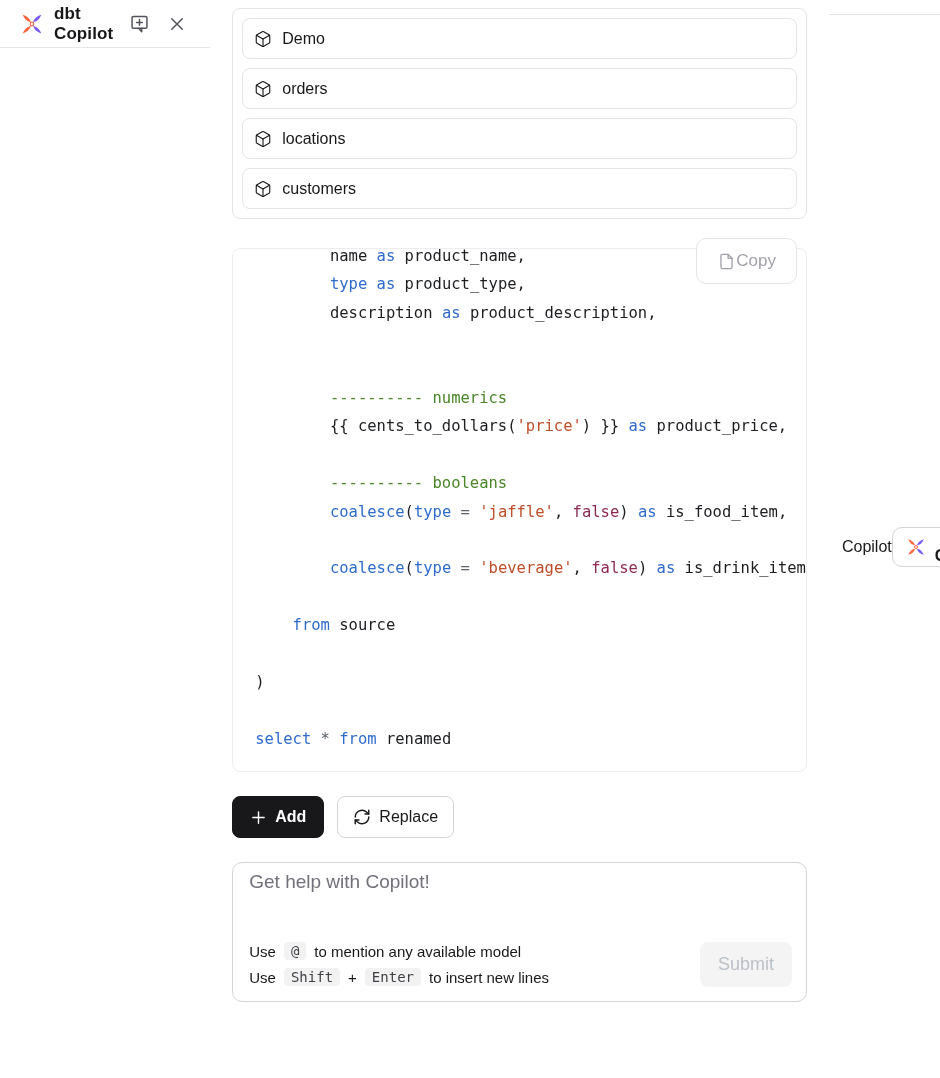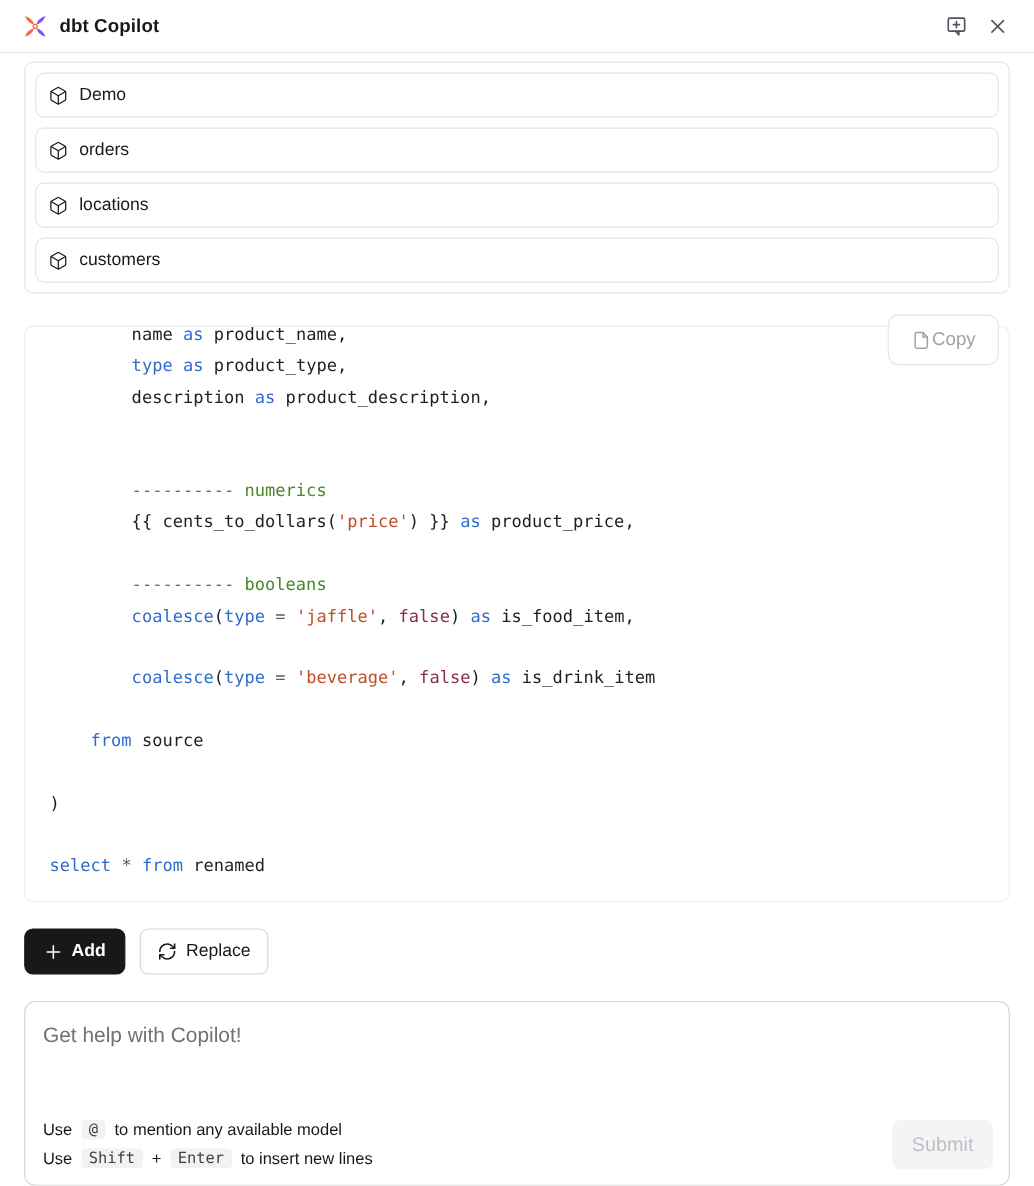--- a/index.html
+++ b/index.html
@@ -1,18 +1,18 @@
 <!DOCTYPE html>
 <html><head>
 <meta charset="utf-8">
 <style>
   * { margin:0; padding:0; box-sizing:border-box; }
   html,body { width:940px; height:1078px; background:#ffffff; overflow:hidden;
               font-family:"Liberation Sans", sans-serif; color:#18181b; }
-  .panel { display:flex; flex-direction:column; height:100%; }
+  .panel { display:flex; flex-direction:row; height:100%; }
 
   
   .header { height:48px; flex:0 0 48px; display:flex; align-items:center;
             padding:0 22px 0 20px; border-bottom:1px solid #e4e4e7; }
   .header-title { font-size:17px; font-weight:600; margin-left:10px; letter-spacing:.1px; }
   .header-spacer { flex:1; }
   .icon-btn { background:none; border:none; cursor:pointer; display:flex; align-items:center;
               justify-content:center; padding:2px; margin-left:14px; color:#52525b; }
 
   
@@ -43,22 +43,22 @@
   
   .actions { margin-top:24px; display:flex; gap:13px; }
   .btn { display:flex; align-items:center; gap:8px; border-radius:8px; font-size:16px;
          cursor:pointer; font-family:"Liberation Sans",sans-serif; }
   .btn-add { background:#18181b; color:#fff; border:1px solid #18181b; font-weight:600;
              padding:0 17px; height:42px; }
   .btn-replace { background:#fff; color:#18181b; border:1px solid #d4d4d8; font-weight:500;
                  padding:0 15px; height:42px; }
 
   
-  .composer { position:relative; margin-top:24px; height:168px; border:1px solid #d4d4d8;
-              border-radius:10px; padding:20px 16px; }
+  .composer { position:relative; margin-top:24px; height:140px; border:1px solid #d4d4d8;
+              border-radius:10px; padding:8px 16px; }
   .composer textarea { width:60%; height:34px; border:none; outline:none; resize:none;
               background:transparent; font-family:"Liberation Sans",sans-serif; font-size:19px;
               color:#18181b; }
   .composer textarea::placeholder { color:#71717a; opacity:1; }
   .hints { position:absolute; left:16px; bottom:11px; font-size:15px; color:#18181b; }
   .hint-line { display:flex; align-items:center; gap:8px; height:26px; }
   .kbd { display:inline-block; background:#f2f2f3; border-radius:4px; padding:1px 7px;
          font-family:"DejaVu Sans Mono", monospace; font-size:14px; color:#3f3f46; }
   .submit-btn { position:absolute; right:14px; bottom:14px; background:#f4f4f5; color:#bcc0c7;
                 border:none; border-radius:8px; padding:12px 18px; font-size:18px; font-weight:500;

